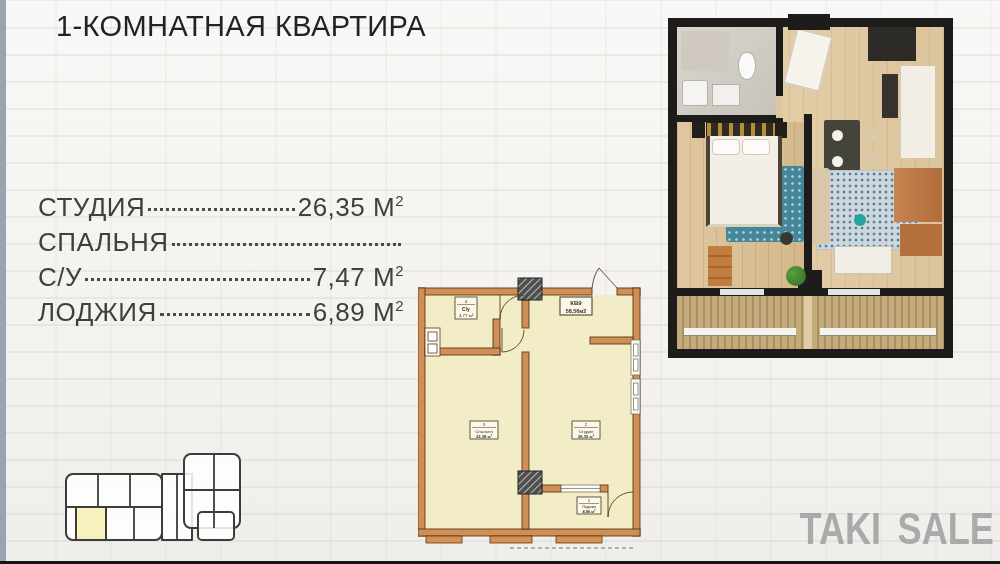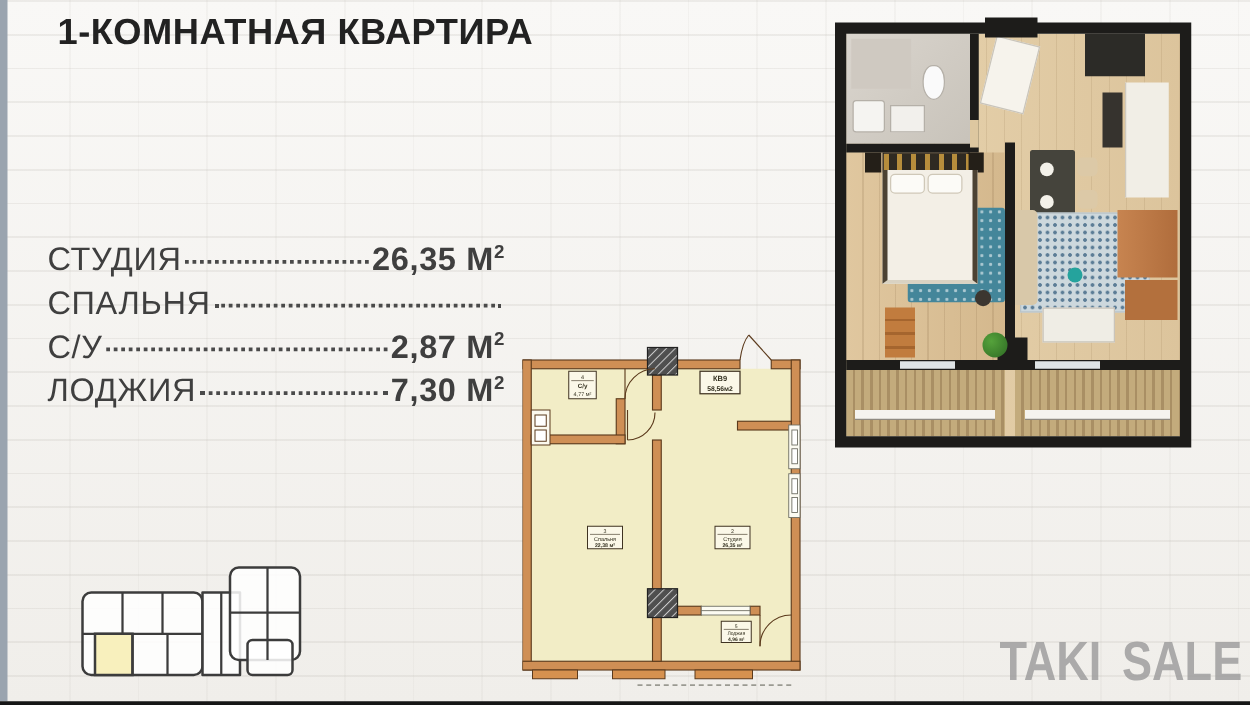--- a/index.html
+++ b/index.html
@@ -5,32 +5,32 @@
   html,body{margin:0;padding:0;background:#dfdfdf;font-family:"Liberation Sans",sans-serif;}
   #stage{position:relative;width:1000px;height:564px;overflow:hidden;
     background:
       repeating-linear-gradient(180deg, rgba(185,181,174,.20) 0 1.5px, transparent 1.5px 27px),
       repeating-linear-gradient(90deg, rgba(185,181,174,.10) 0 1.5px, transparent 1.5px 55px),
       linear-gradient(180deg,#f9f8f6,#f0eeea);
   }
   .edge-left{position:absolute;left:0;top:0;width:6px;height:561px;background:#9aa4af;}
   .edge-bottom{position:absolute;left:0;bottom:0;width:100%;height:3px;background:#161616;}
 
-  .title{position:absolute;left:46px;top:10px;width:420px;font-size:29px;font-weight:700;
+  .title{position:absolute;left:56px;top:10px;width:420px;font-size:29px;font-weight:400;
     color:#222;letter-spacing:.4px;white-space:nowrap;}
   .badge{position:absolute;left:160px;top:57px;width:155px;height:51px;background:#1d5b4b;
     border:1px solid #164539;border-radius:10px;display:flex;align-items:center;justify-content:center;
     color:#fff;font-weight:700;font-size:30px;}
   .badge .u{margin-left:8px;}
   .badge sup{font-size:17px;margin-left:1px;transform:translateY(-2px);}
 
   .room-list{position:absolute;left:38px;top:192px;width:366px;color:#3f3f3f;}
   .room-list .row{display:flex;align-items:baseline;height:35px;font-size:26px;letter-spacing:.5px;}
   .room-list .dots{flex:1;border-bottom:3px dotted #4a4a4a;margin:0 3px;transform:translateY(-5px);}
-  .room-list .rv{white-space:nowrap;font-weight:bold;}
+  .room-list .rv{white-space:nowrap;}
   .room-list sup{font-size:15px;}
 
   .plan{position:absolute;left:418px;top:266px;}
   .plan text{font-family:"Liberation Sans",sans-serif;fill:#33301f;}
 
   .keyplan{position:absolute;left:58px;top:448px;}
 
   .render{position:absolute;left:668px;top:18px;width:285px;height:340px;}
   .rd{position:absolute;}
   .r-frame{position:absolute;inset:0;border:9px solid #1d1c1a;z-index:40;pointer-events:none;}
@@ -59,26 +59,26 @@
       <span class="dots"></span>
       <span class="rv"><span>26,35</span> <span>М</span><sup>2</sup></span>
     </div>
     <div class="row">
       <span>СПАЛЬНЯ</span>
       <span class="dots"></span>
     </div>
     <div class="row">
       <span>С/У</span>
       <span class="dots"></span>
-      <span class="rv"><span>2,87</span> <span>М</span><sup>2</sup></span>
+      <span class="rv"><span>7,47</span> <span>М</span><sup>2</sup></span>
     </div>
     <div class="row">
       <span>ЛОДЖИЯ</span>
       <span class="dots"></span>
-      <span class="rv"><span>7,30</span> <span>М</span><sup>2</sup></span>
+      <span class="rv"><span>6,89</span> <span>М</span><sup>2</sup></span>
     </div>
   </div>
 
   <svg class="plan" width="224" height="286" viewBox="0 0 224 286">
     <defs>
       <pattern id="hatch" width="5" height="5" patternUnits="userSpaceOnUse" patternTransform="rotate(45)">
         <rect width="5" height="5" fill="#4f4f4f"></rect>
         <line x1="0" y1="0" x2="0" y2="5" stroke="#cfcfcf" stroke-width="1.6"></line>
       </pattern>
     </defs>

